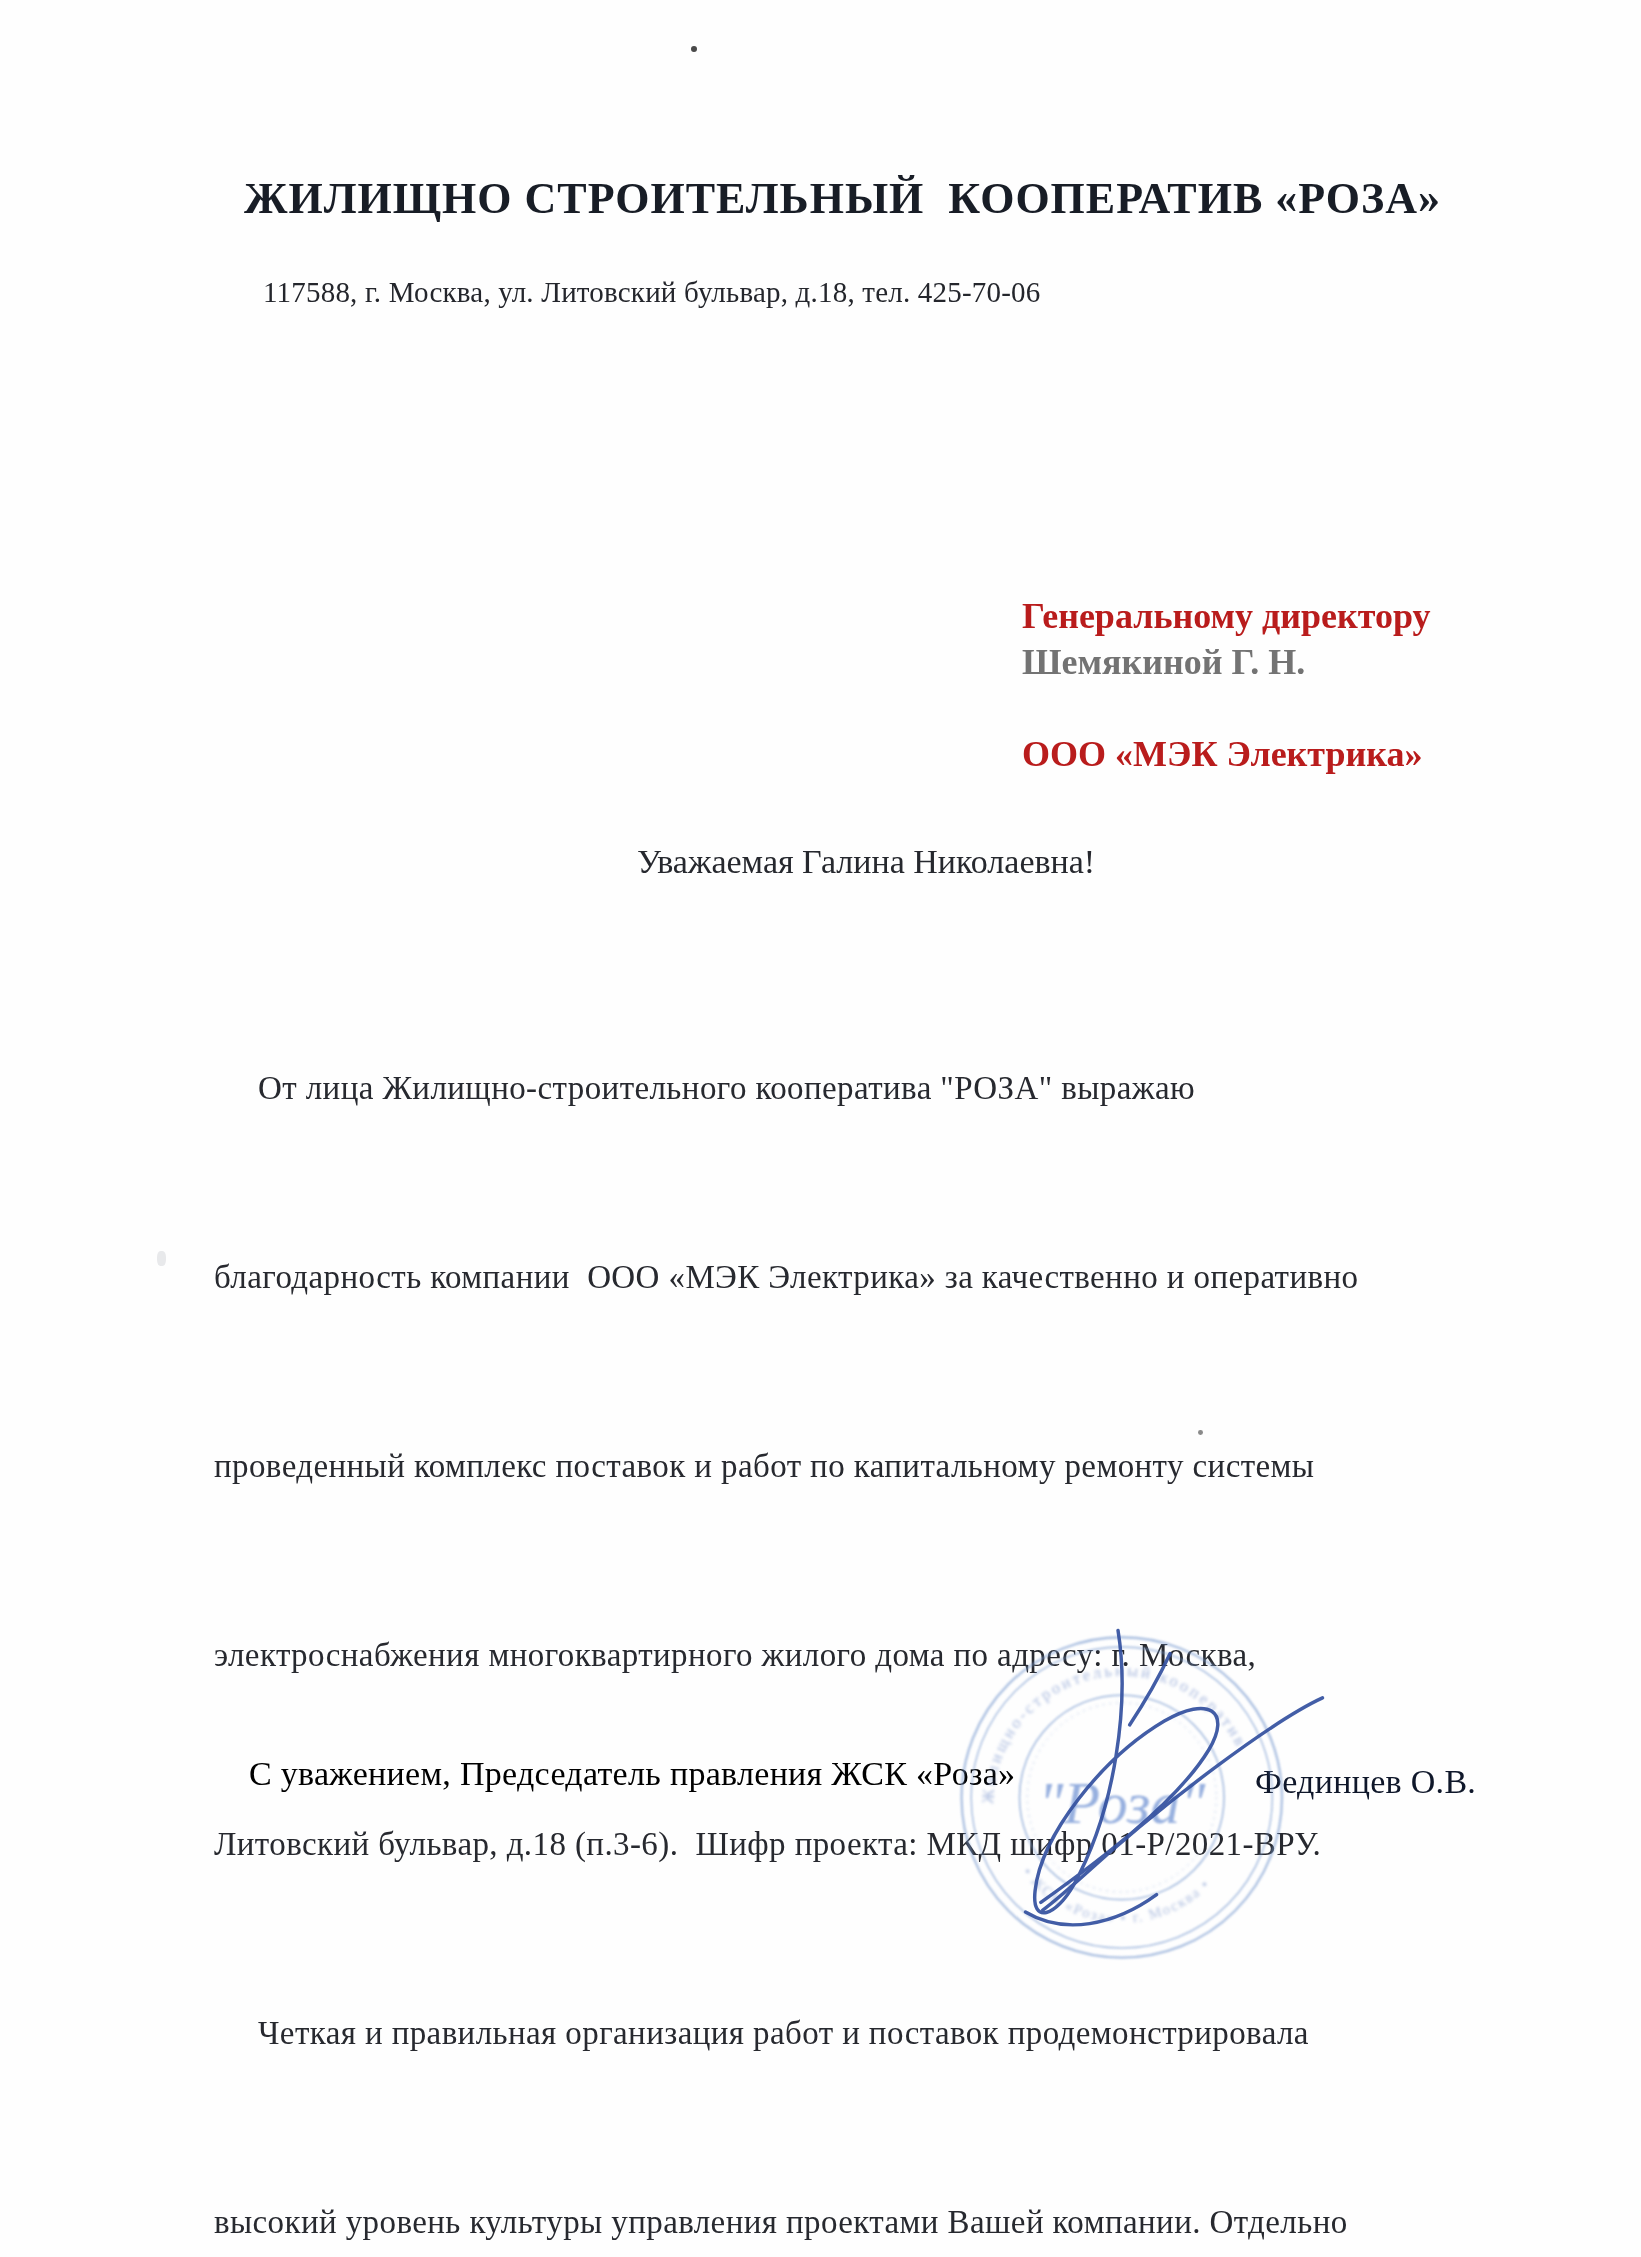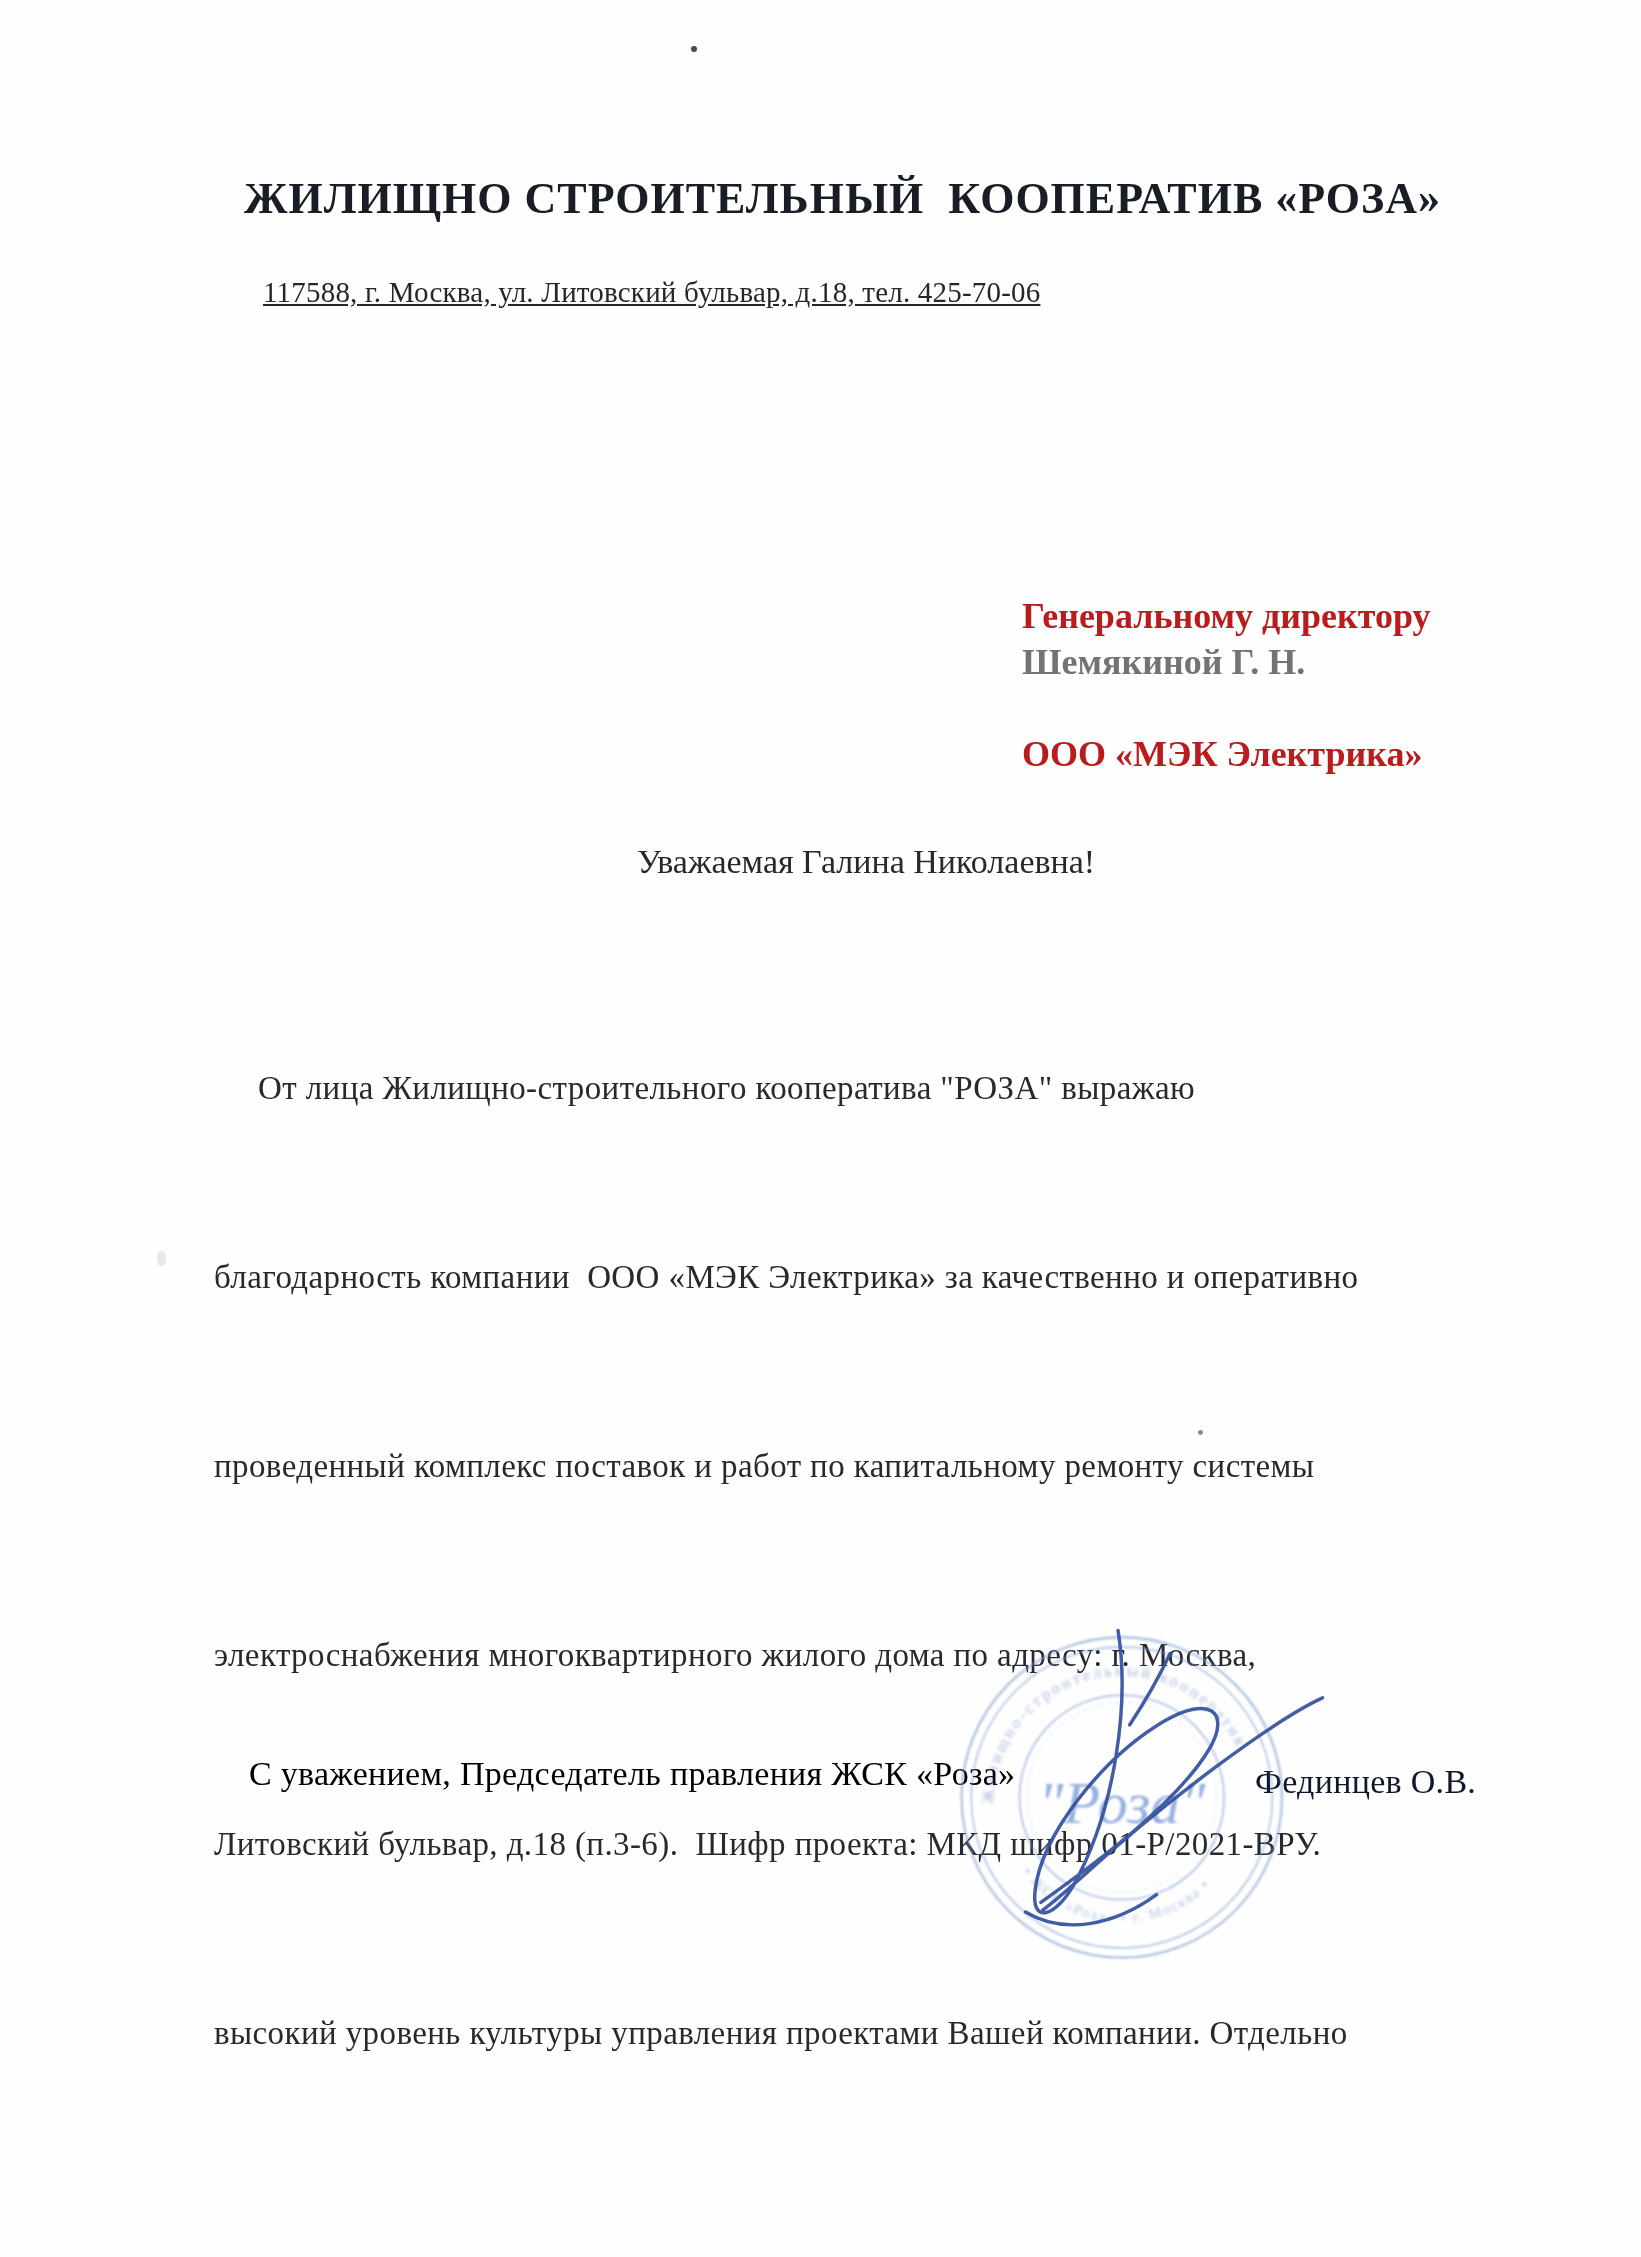--- a/index.html
+++ b/index.html
@@ -13,21 +13,21 @@
     color:#2b2d33;
   }
   .abs{position:absolute;white-space:pre;margin-top:19px;}
   .org-title{
     left:244px;top:154px;
     font-size:44px;font-weight:bold;letter-spacing:1px;
     color:#181d26;
   }
   .org-address{
     left:263px;top:257px;
-    font-size:29px;letter-spacing:0.2px;color:#24262c;text-decoration:underline;
+    font-size:29px;letter-spacing:0.2px;color:#24262c;
   }
   .recipient{
     left:1022px;top:482px;
     font-size:36px;font-weight:bold;line-height:46px;
     color:#b91c1c;
   }
   .recipient-name{
     left:1022px;top:622px;
     font-size:36px;font-weight:bold;color:#737373;
   }
@@ -80,20 +80,21 @@
   <div class="abs recipient-name">Шемякиной Г. Н.</div>
 
   <div class="abs salutation">Уважаемая Галина Николаевна!</div>
 
   <div class="abs body-text">
     <div class="body-line indent">От лица Жилищно-строительного кооператива "РОЗА" выражаю</div>
     <div class="body-line">благодарность компании  ООО «МЭК Электрика» за качественно и оперативно</div>
     <div class="body-line">проведенный комплекс поставок и работ по капитальному ремонту системы</div>
     <div class="body-line">электроснабжения многоквартирного жилого дома по адресу: г. Москва,</div>
     <div class="body-line">Литовский бульвар, д.18 (п.3-6).  Шифр проекта: МКД шифр 01-Р/2021-ВРУ.</div>
+    <div class="body-line indent">Четкая и правильная организация работ и поставок продемонстрировала</div>
     <div class="body-line">высокий уровень культуры управления проектами Вашей компании. Отдельно</div>
     
     
     
     
     
   </div>
 
   <div class="abs closing">С уважением, Председатель правления ЖСК «Роза»</div>
 

